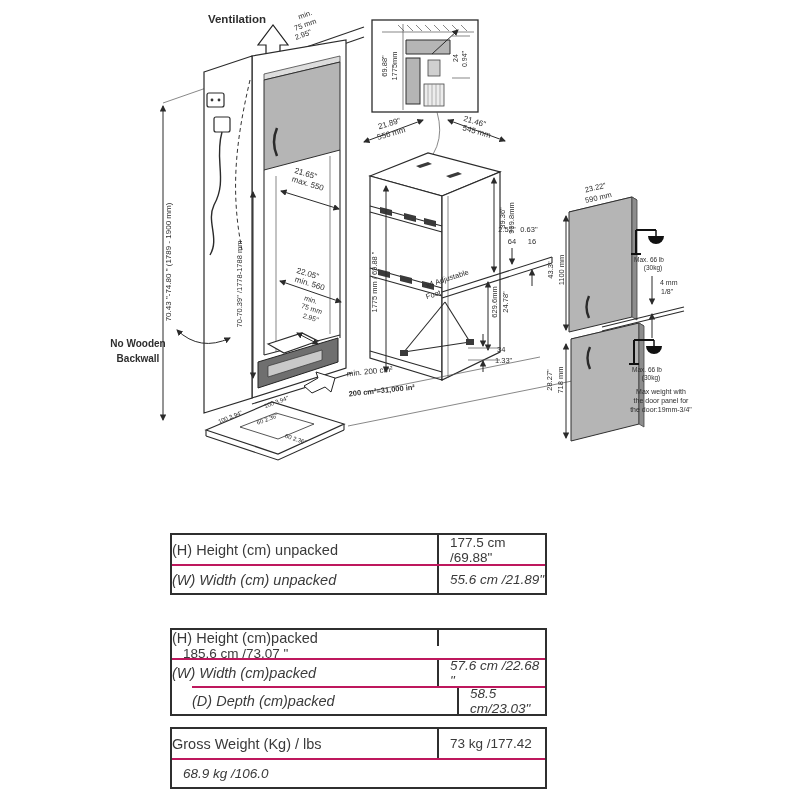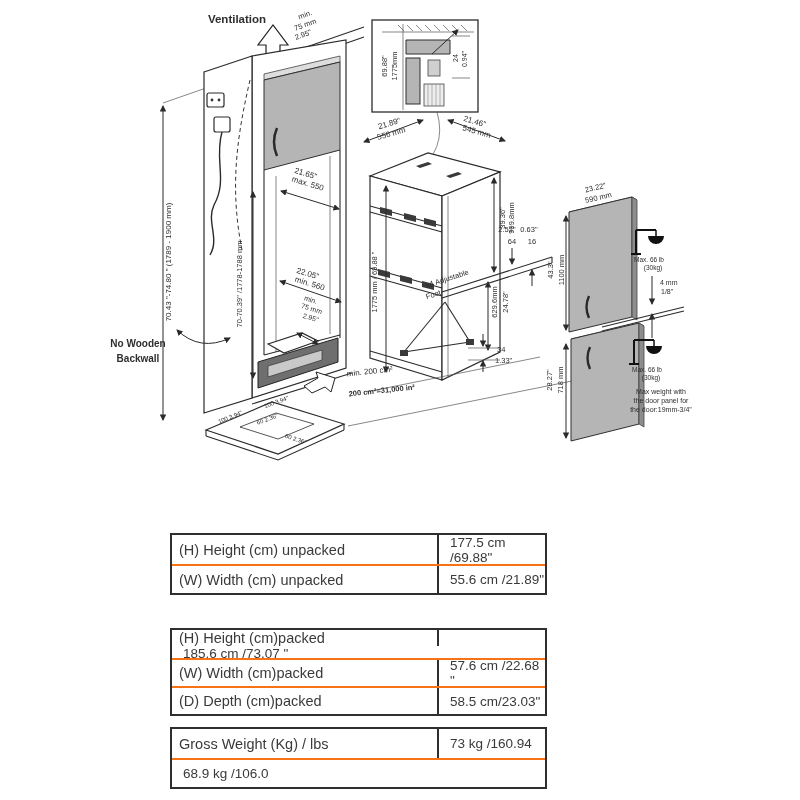--- a/index.html
+++ b/index.html
@@ -14,23 +14,23 @@
   .dima{stroke:#2b2b2b;stroke-width:1;fill:none;marker-end:url(#ah);}
   .whitef{fill:#ffffff;stroke:#2b2b2b;stroke-width:1.2;}
   .grayf{fill:#b5b5b5;stroke:#2f2f2f;stroke-width:1;}
   .ltf{fill:#dddddd;stroke:#444;stroke-width:0.8;}
   .dkf{fill:#8d8d8d;stroke:#444;stroke-width:0.8;}
   .hwf{fill:#3a3a3a;stroke:none;}
   
   .tbl{position:absolute;left:170px;width:377px;border:2px solid #2f2f2f;
        box-sizing:border-box;background:#fff;}
   .trow{display:flex;height:29px;box-sizing:border-box;}
-  .trow + .trow{border-top:2px solid #f97316;}
+  .trow + .trow{border-top:2px solid #be185d;font-style:italic;}
   .tl{width:267px;box-sizing:border-box;border-right:2px solid #2f2f2f;
-      display:flex;align-items:center;padding-left:7px;
+      display:flex;align-items:center;
       font-size:14.5px;color:#3a3a3a;}
   .tv{flex:1;display:flex;align-items:center;padding-left:11px;
       font-size:13.5px;color:#3a3a3a;}
 </style>
 </head>
 <body>
 
 <div class="sheet">
 
 <svg width="800" height="525" viewBox="0 0 800 525">
@@ -287,29 +287,29 @@
 
 <div class="tbl" style="top:628px;">
   <div class="trow" style="height:28px;flex-direction:column;">
     <div class="tl">(H) Height (cm)packed</div>
     <div class="tv">185.6 cm /73.07 "</div>
   </div>
   <div class="trow" style="height:28px;">
     <div class="tl">(W) Width (cm)packed</div>
     <div class="tv">57.6  cm /22.68 "</div>
   </div>
-  <div class="trow" style="height:28px;">
+  <div class="trow" style="height:28px;margin-left:20px;">
     <div class="tl">(D) Depth (cm)packed</div>
     <div class="tv">58.5  cm/23.03"</div>
   </div>
 </div>
 
 <div class="tbl" style="top:727px;">
   <div class="trow">
     <div class="tl">Gross Weight (Kg) / lbs</div>
-    <div class="tv">73  kg /160.94</div>
+    <div class="tv">73  kg /177.42</div>
   </div>
   <div class="trow">
     <div class="tv">68.9 kg /106.0</div>
   </div>
 </div>
 
 </div>
 
 </body></html>

